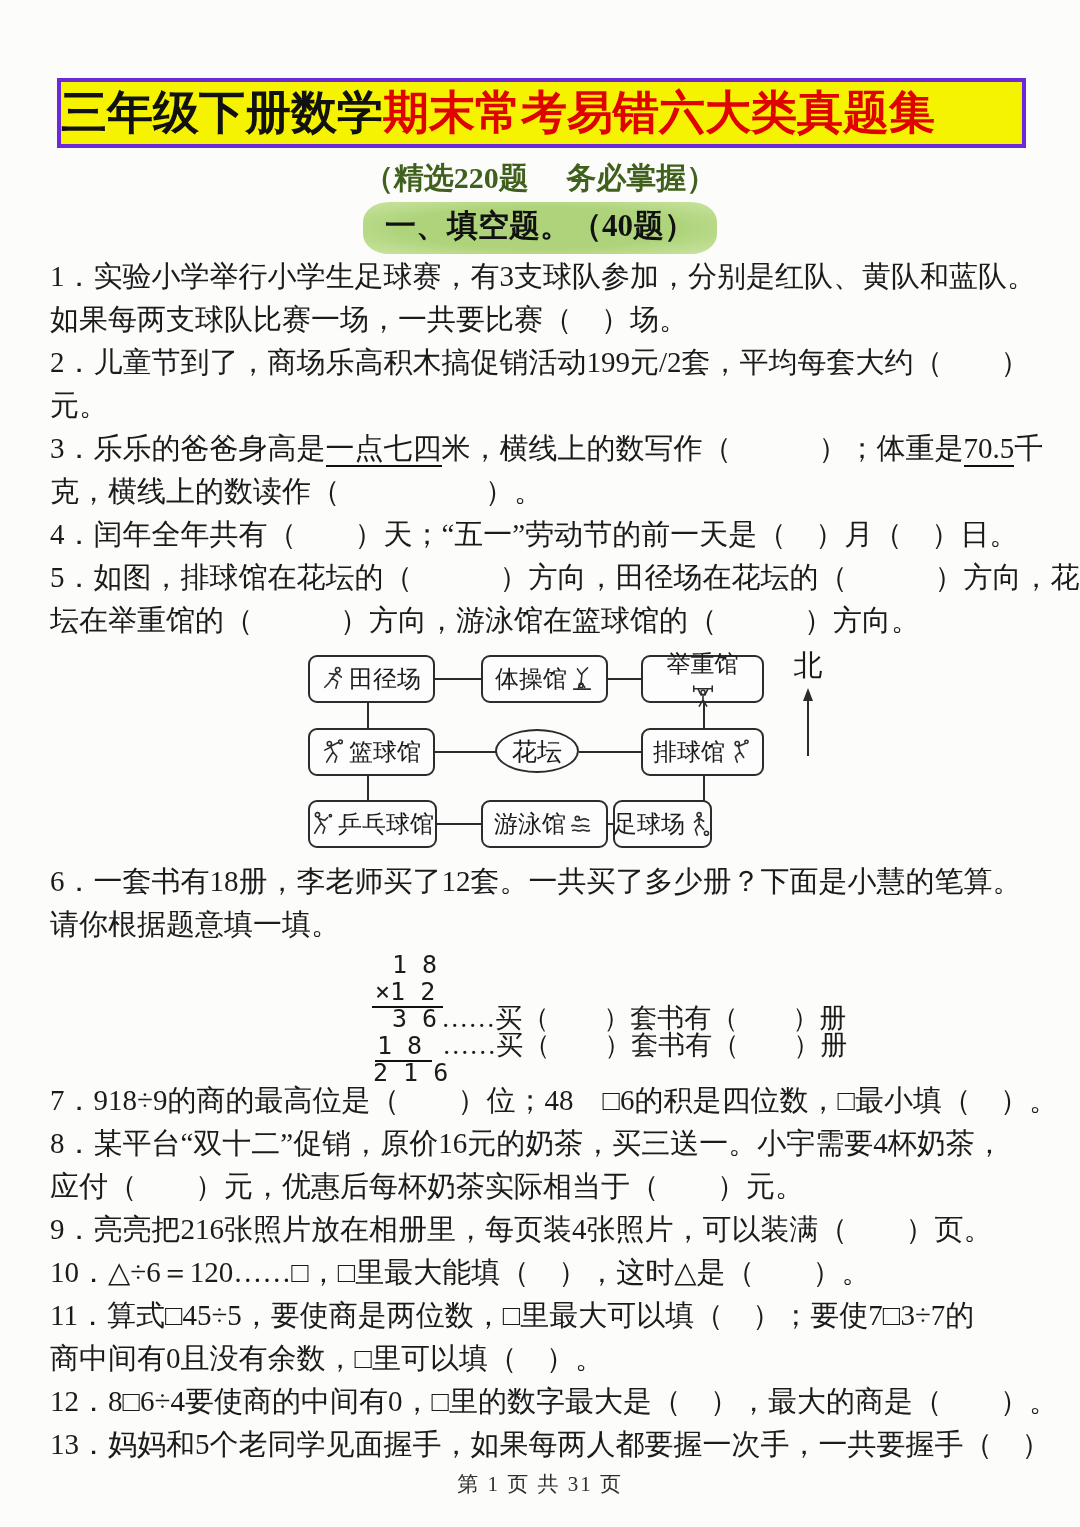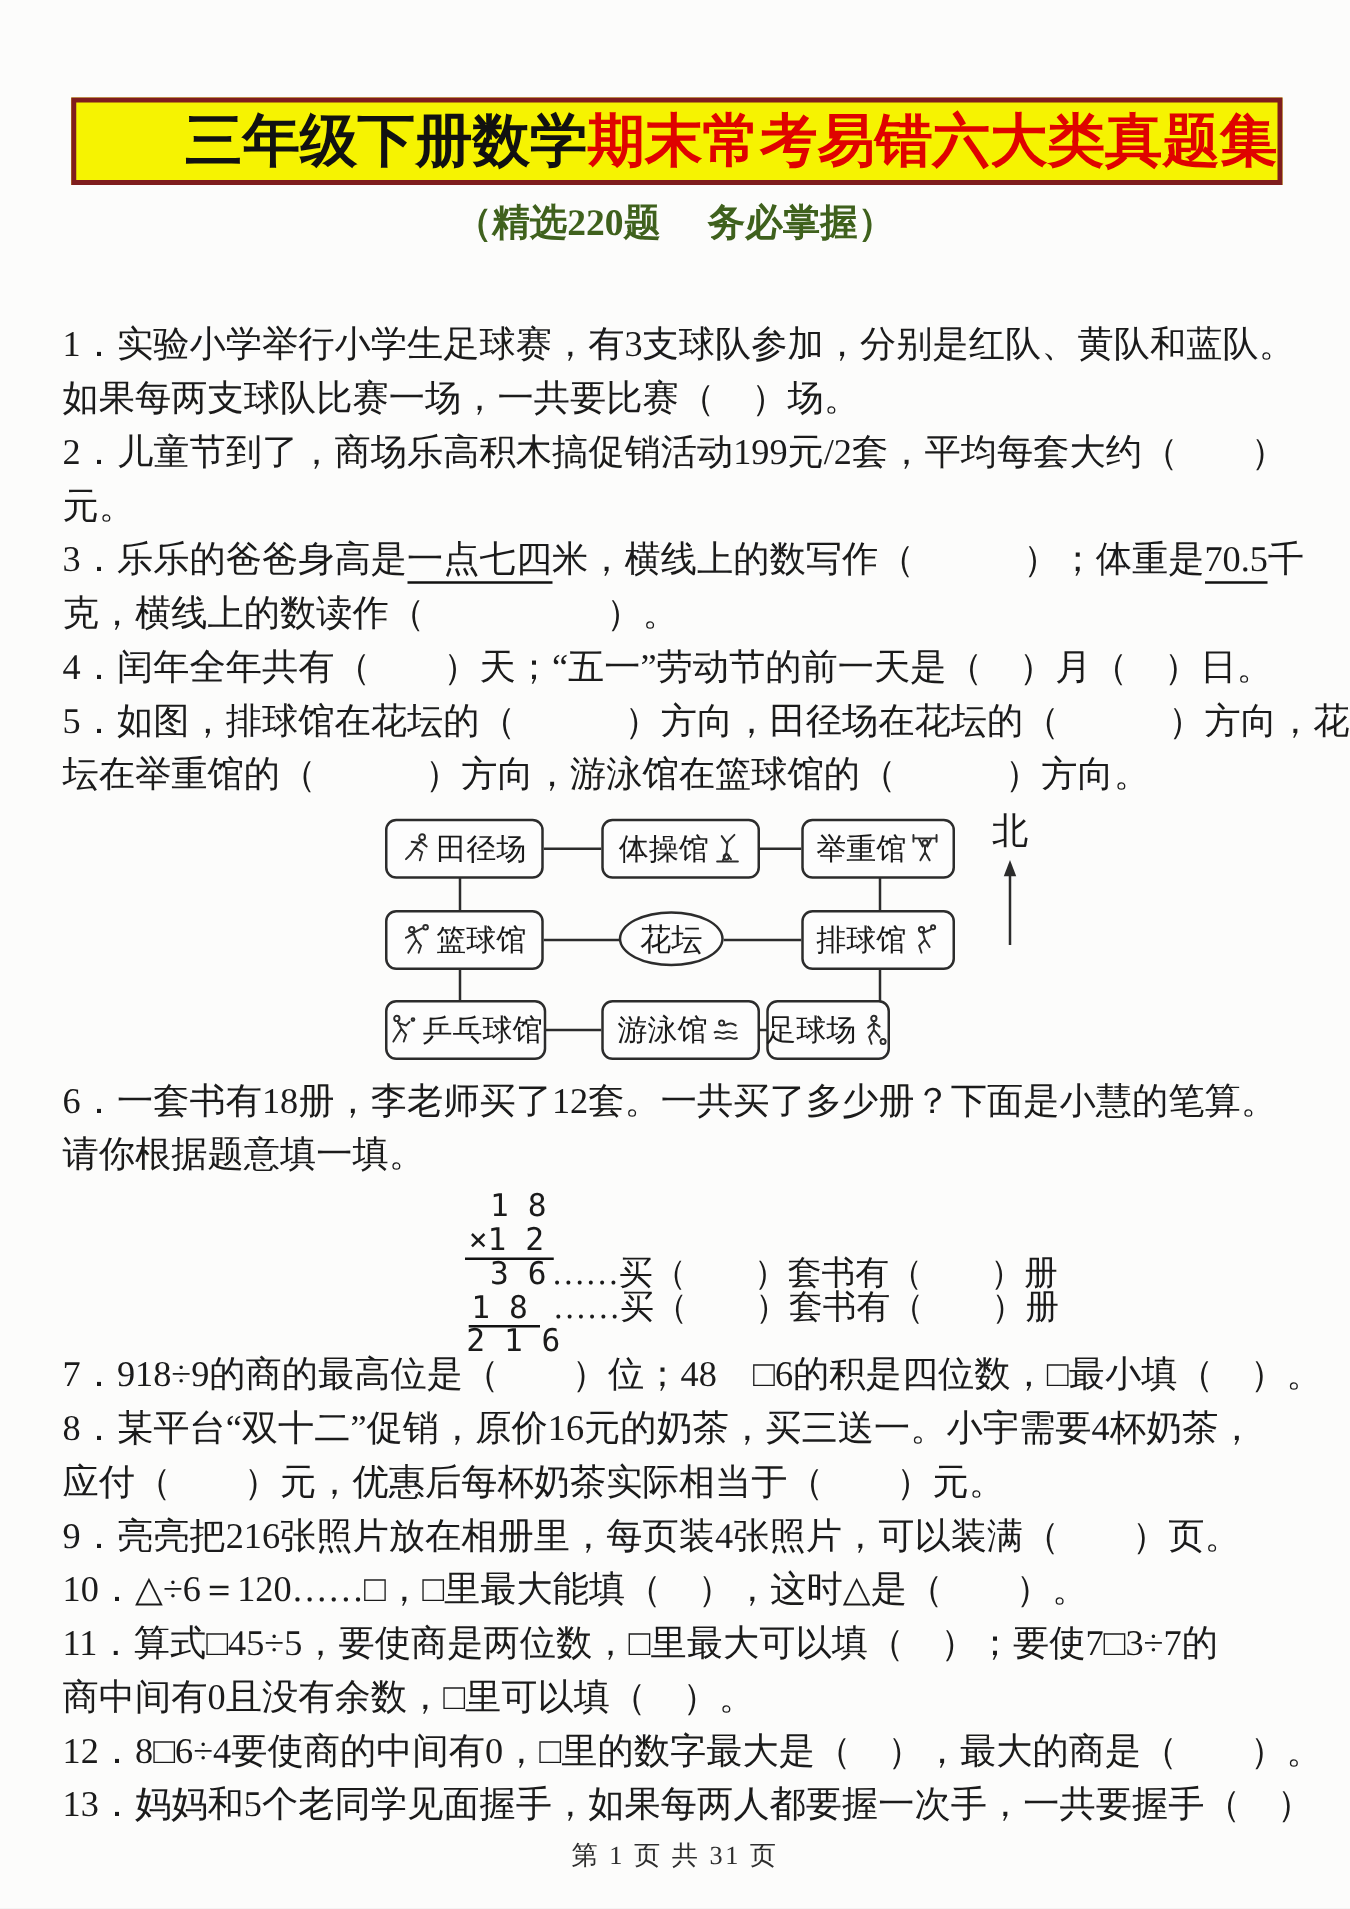--- a/index.html
+++ b/index.html
@@ -7,22 +7,22 @@
     position:relative;
     width:1080px;height:1527px;
     background:#fcfcfb;
     overflow:hidden;
     font-family:"Liberation Serif","DejaVu Serif",serif;
     color:#1b1b1b;
   }
   
   .banner{
     position:absolute;left:57px;top:78px;width:969px;height:70px;
-    box-sizing:border-box;border:4px solid #7f1d1d;background:#f6f301;
-    display:flex;align-items:center;justify-content:flex-end;white-space:nowrap;
+    box-sizing:border-box;border:4px solid #6d28d9;background:#f6f301;
+    display:flex;align-items:center;justify-content:flex-start;white-space:nowrap;
   }
   .banner span{font-size:46px;font-weight:bold;letter-spacing:0px;line-height:1;}
   .t-black{color:#111;}
   .t-red{color:#df0300;}
   
   .subtitle{
     position:absolute;left:0;top:158px;width:100%;
     text-align:center;font-size:30px;font-weight:bold;color:#3f611d;
   }
   .section-wrap{position:absolute;left:0;top:202px;width:100%;text-align:center;}
@@ -83,20 +83,23 @@
 
 <div class="page">
 
   <div class="banner">
     <span class="t-black">三年级下册数学</span>
       <span class="t-red">期末常考易错六大类真题集</span>
   </div>
 
   <div class="subtitle">（精选220题　 务必掌握）</div>
 
+  <div class="section-wrap">
+    <span class="section-pill">一、填空题。（40题）</span>
+  </div>
 
   <div class="textblock b1">
     <div class="line">1．实验小学举行小学生足球赛，有3支球队参加，分别是红队、黄队和蓝队。</div>
     <div class="line">如果每两支球队比赛一场，一共要比赛（　）场。</div>
     <div class="line">2．儿童节到了，商场乐高积木搞促销活动199元/2套，平均每套大约（　　）</div>
     <div class="line">元。</div>
     <div class="line"><span>3．乐乐的爸爸身高是</span><span class="u">一点七四</span><span>米，横线上的数写作（　　　）；体重是</span><span class="u">70.5</span><span>千</span></div>
     <div class="line">克，横线上的数读作（　　　　　）。</div>
     <div class="line">4．闰年全年共有（　　）天；“五一”劳动节的前一天是（　）月（　）日。</div>
     <div class="line">5．如图，排球馆在花坛的（　　　）方向，田径场在花坛的（　　　）方向，花</div>
@@ -124,21 +127,21 @@
       <span class="vlabel">田径场</span>
     </div>
     <div class="vbox" style="left:453px;top:655px;width:127px;">
       <span class="vlabel">体操馆</span>
       <svg class="vicon" width="24" height="28" viewBox="0 0 26 30" fill="none" stroke="#2c2c2c" stroke-width="1.7" stroke-linecap="round">
           <path d="M4 26 L22 26"></path>
           <circle cx="12" cy="22" r="2.3"></circle>
           <path d="M12 19 L13 9 M13 9 L19 3 M13 11 L8 4 M12 19 L9 25 M12 19 L16 24"></path>
         </svg>
     </div>
-    <div class="vbox" style="left:613px;top:655px;width:123px;">
+    <div class="vbox" style="left:613px;top:655px;width:123px;flex-direction:column;">
       <span class="vlabel">举重馆</span>
       <svg class="vicon" width="24" height="28" viewBox="0 0 26 30" fill="none" stroke="#2c2c2c" stroke-width="1.7" stroke-linecap="round">
           <path d="M3 6 L23 6 M3 3 L3 9 M23 3 L23 9"></path>
           <circle cx="13" cy="10" r="2.3"></circle>
           <path d="M8 7 L11 13 M18 7 L15 13 M13 13 L13 18 M13 18 L9 25 M13 18 L17 25"></path>
         </svg>
     </div>
 
     <div class="vbox" style="left:280px;top:728px;width:127px;">
       <svg class="vicon" width="24" height="28" viewBox="0 0 26 30" fill="none" stroke="#2c2c2c" stroke-width="1.7" stroke-linecap="round">

